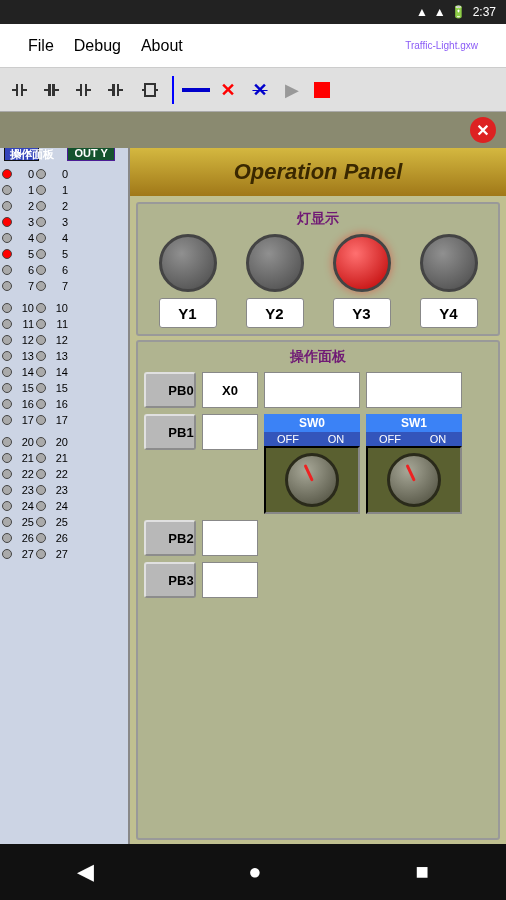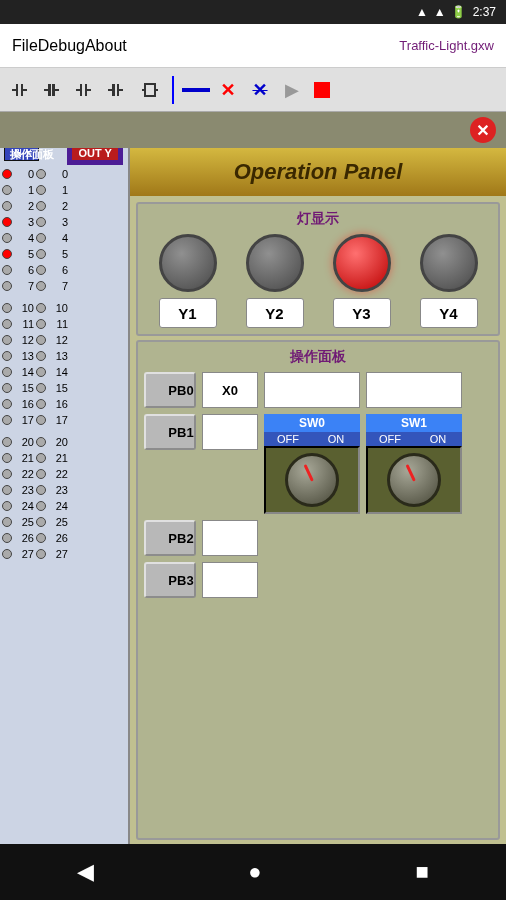--- a/index.html
+++ b/index.html
@@ -28,32 +28,33 @@
       font-size: 12px;
     }
 
     
     .menu-bar {
       width: 506px;
       height: 44px;
       background: #fff;
       display: flex;
       align-items: center;
-      padding: 0 12px;
+      padding: 0 28px;
+      gap: 20px;
       border-bottom: 1px solid #ccc;
     }
     .menu-item {
       font-size: 16px;
       color: #000;
       cursor: pointer;
     }
     .menu-title {
       margin-left: auto;
-      font-size: 13px;
-      color: #701a75;
+      font-size: 10px;
+      color: #8b5cf6;
     }
 
     
     .toolbar {
       width: 506px;
       height: 44px;
       background: #e0e0e0;
       display: flex;
       align-items: center;
       padding: 0 8px;
@@ -187,26 +188,26 @@
     }
     .badge-in {
       background: #3344bb;
       color: #fff;
       font-size: 11px;
       font-weight: normal;
       padding: 1px 6px;
       border: 1px solid #111;
     }
     .badge-out {
-      background: #b91c1c;
+      background: #14532d;
       color: #fff;
       font-size: 11px;
       font-weight: bold;
       padding: 1px 6px;
-      border: 5px solid #4c1d95;
+      border: 1px solid #4c1d95;
       margin-left: 28px;
     }
 
     .io-table {
       width: 100%;
       font-size: 11px;
       color: #000;
       padding: 2px 2px;
       background: #ccd4e4;
     }

